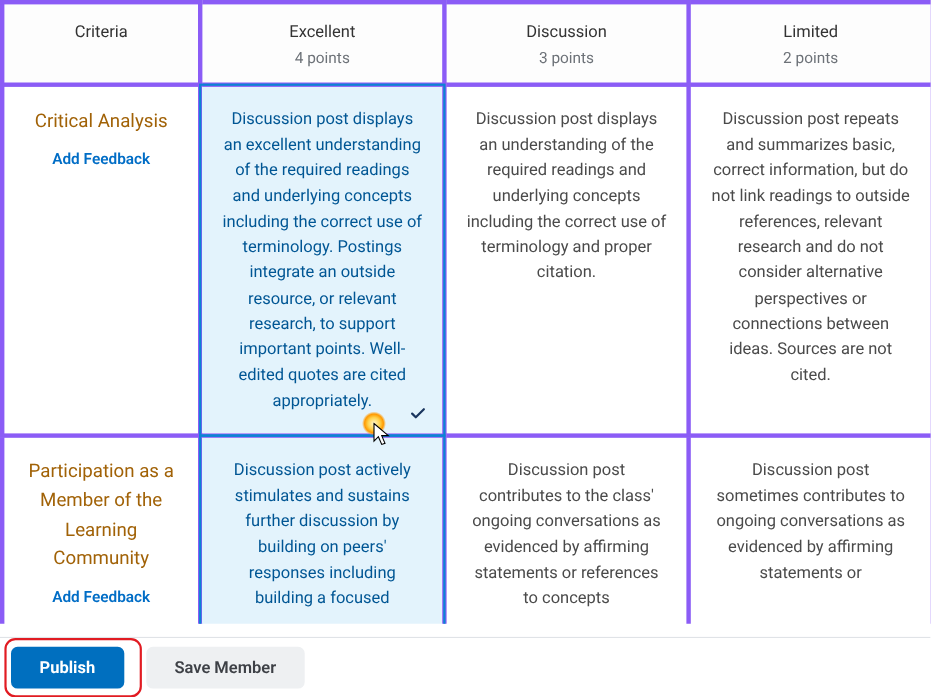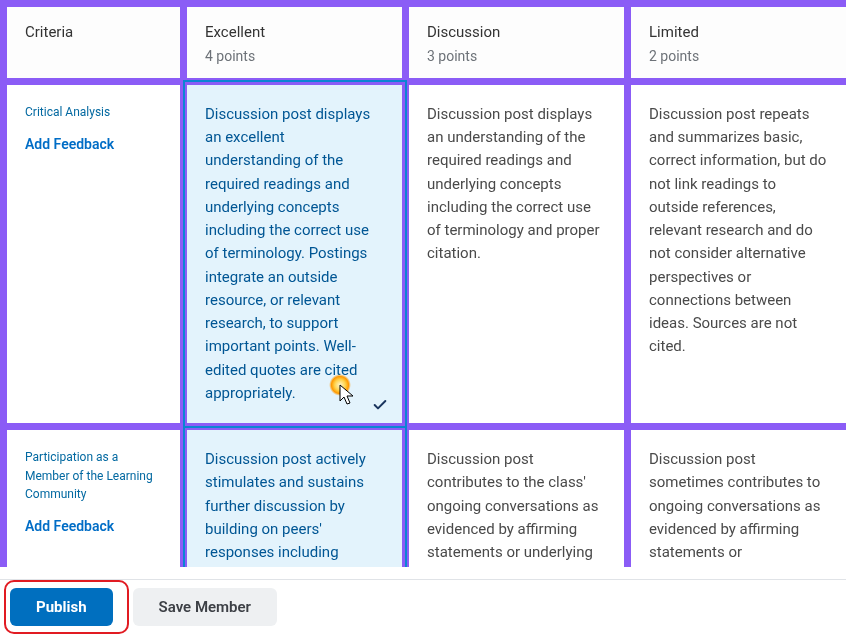--- a/index.html
+++ b/index.html
@@ -19,23 +19,23 @@
       overflow: hidden;
       position: relative;
     }
     .rubric-table {
       border-collapse: collapse;
       width: 100%;
       table-layout: fixed;
     }
     .rubric-table th,
     .rubric-table td {
-      border: 7px solid #8b5cf6;
+      border: 4px solid #8b5cf6;
       vertical-align: top;
-      text-align: left;
+      text-align: center;
       padding: 18px 18px;
       font-weight: 400;
       line-height: 1.55;
       color: #4a4a4a;
     }
     .rubric-table thead th {
       background: #fdfdfd;
       color: #555;
       font-weight: 400;
       padding: 14px 18px 10px;
@@ -47,22 +47,22 @@
     }
     .rubric-table thead th .hdr-sub {
       color: #6d7278;
       font-size: 14px;
       margin-top: 2px;
     }
     .col-criteria { width: 180px; }
     .col-level    { width: 222px; }
 
     .criteria-name {
-      color: #0369a1;
-      font-size: 12px;
+      color: #a16207;
+      font-size: 17px;
       margin-bottom: 12px;
     }
     .add-feedback {
       color: #006dc6;
       font-size: 14px;
       font-weight: 600;
       cursor: pointer;
     }
 
     td.level-cell {
@@ -203,21 +203,21 @@
       </tr>
       <tr>
         <td>
           <div class="criteria-name">Participation as a Member of the Learning Community</div>
           <div class="add-feedback">Add Feedback</div>
         </td>
         <td class="level-cell selected">
           <div class="desc">Discussion post actively stimulates and sustains further discussion by building on peers' responses including building a focused</div>
         </td>
         <td class="level-cell">
-          <div class="desc">Discussion post contributes to the class' ongoing conversations as evidenced by affirming statements or underlying to relevant</div>
+          <div class="desc">Discussion post contributes to the class' ongoing conversations as evidenced by affirming statements or references to concepts</div>
         </td>
         <td class="level-cell">
           <div class="desc">Discussion post sometimes contributes to ongoing conversations as evidenced by affirming statements or</div>
         </td>
       </tr>
     </tbody>
   </table>
 
   <div class="cursor-overlay">
     <div class="spark"></div>

